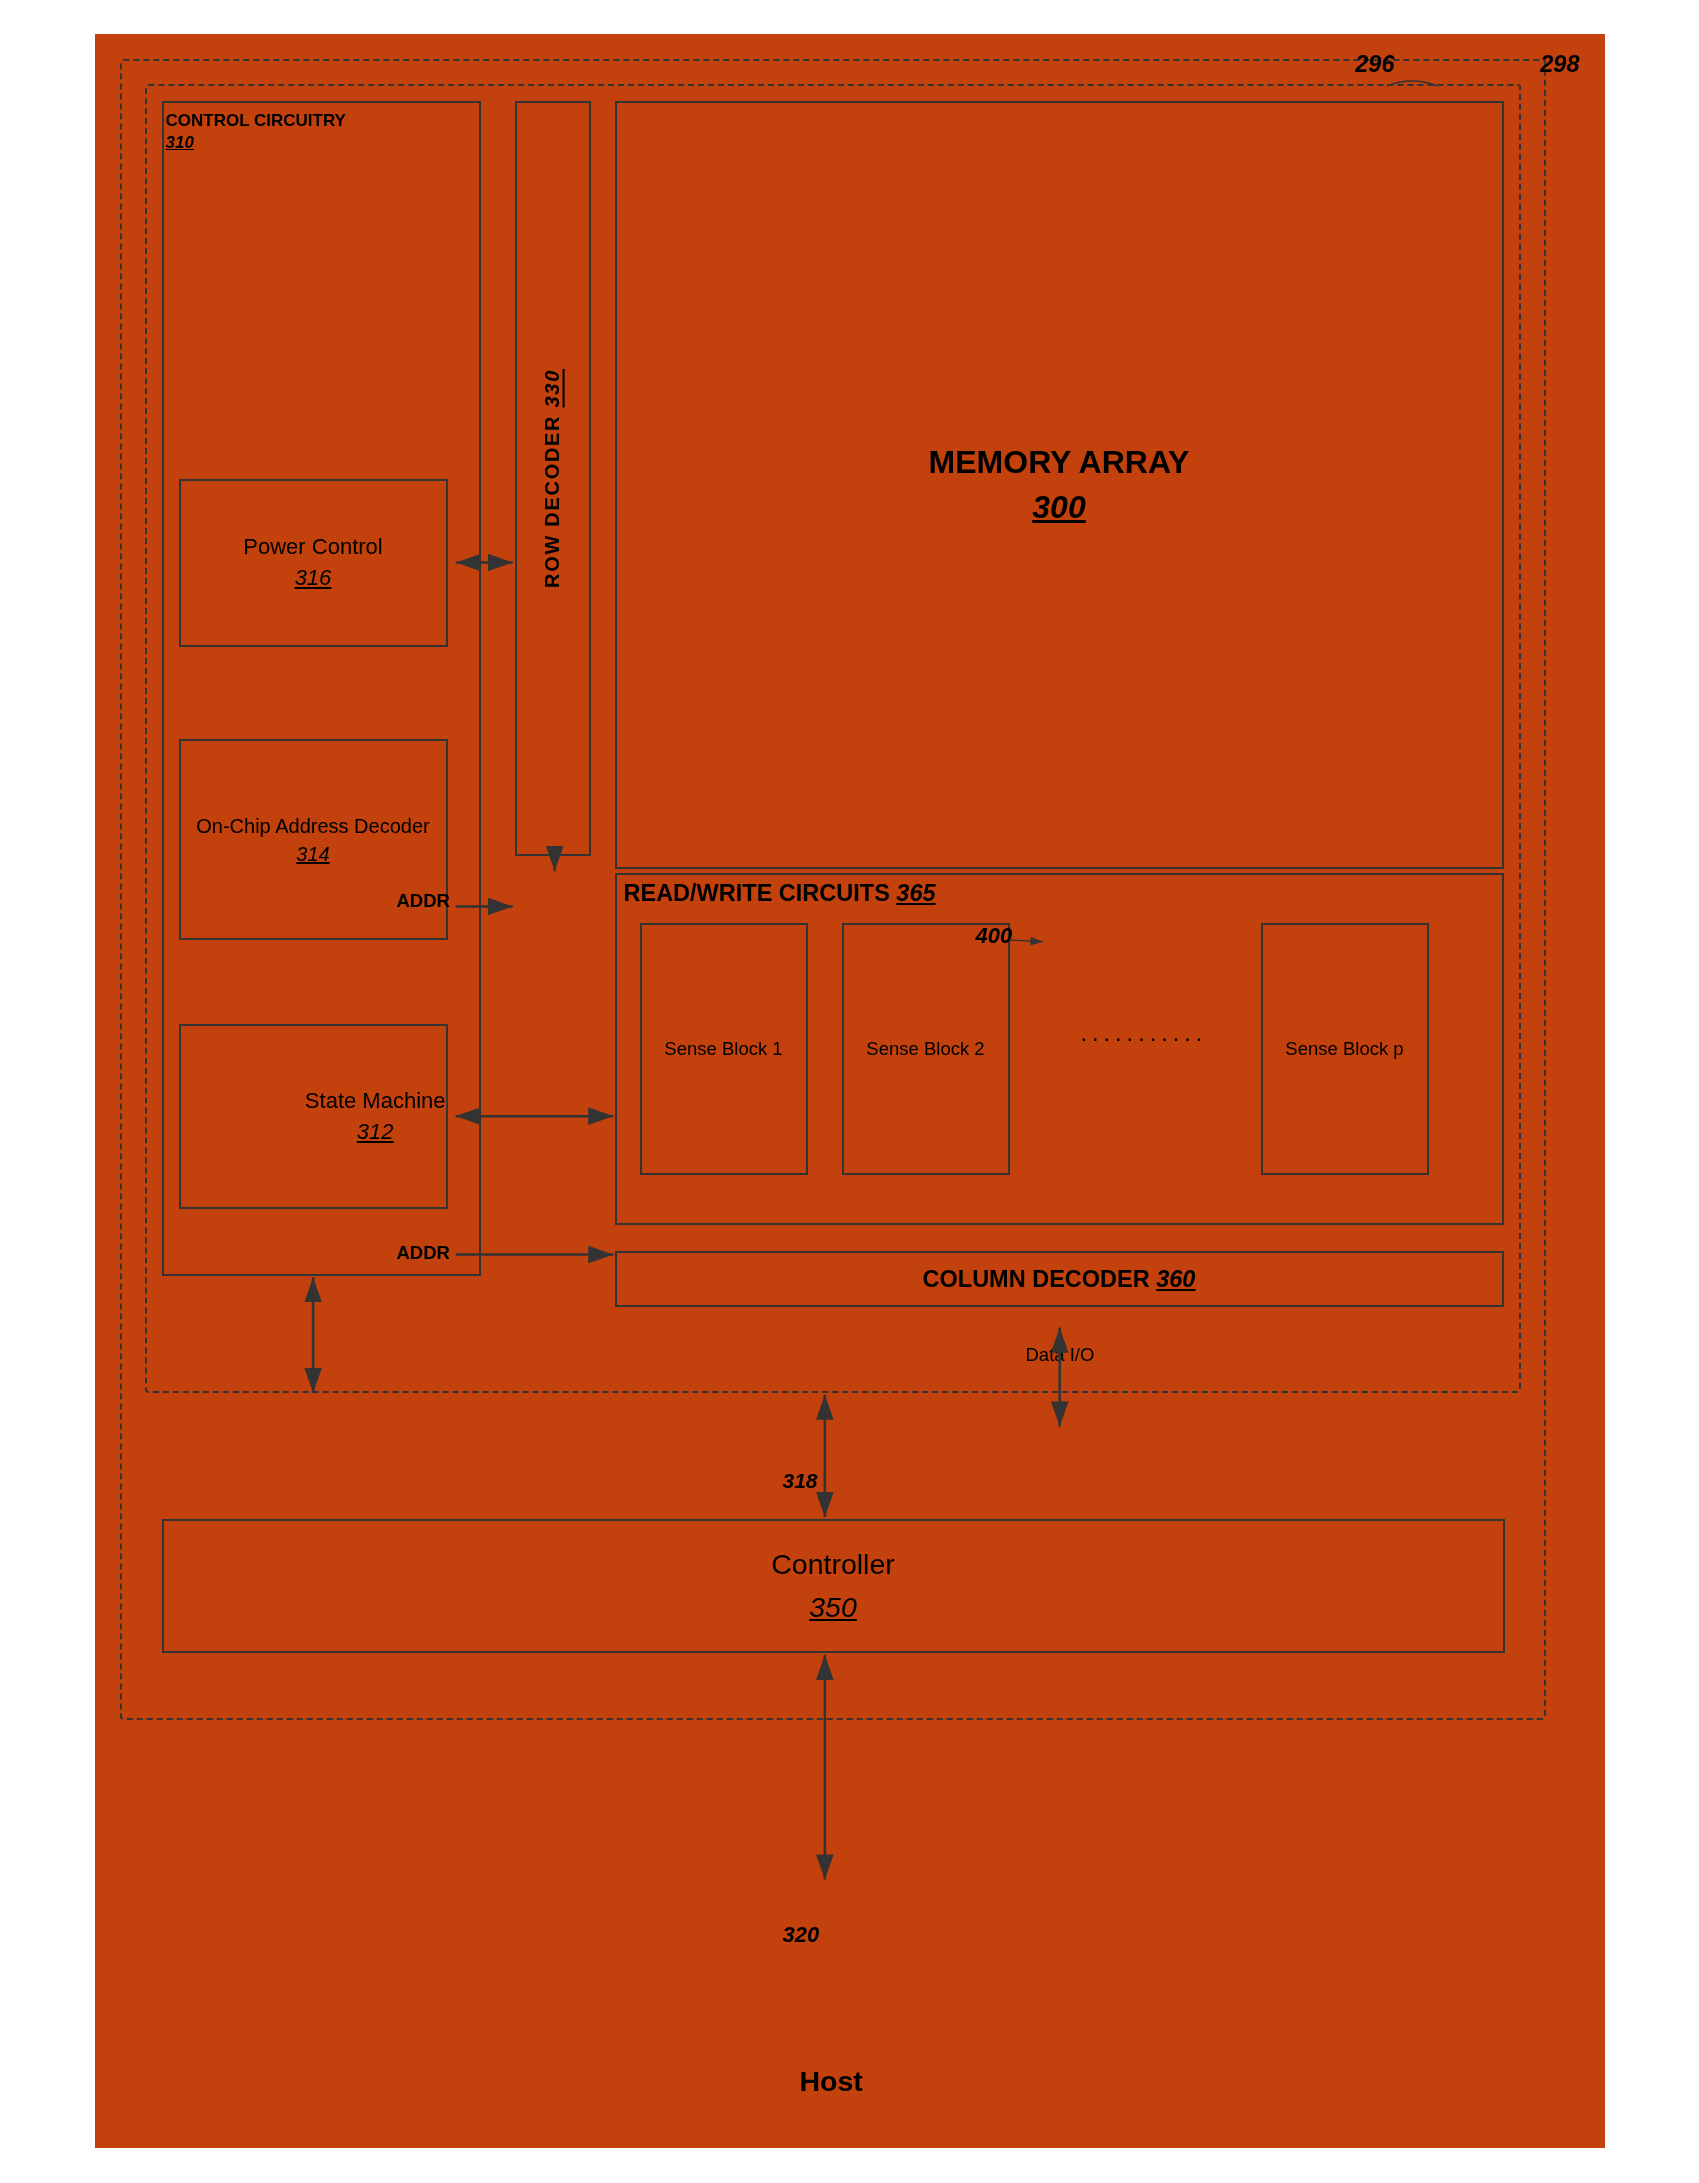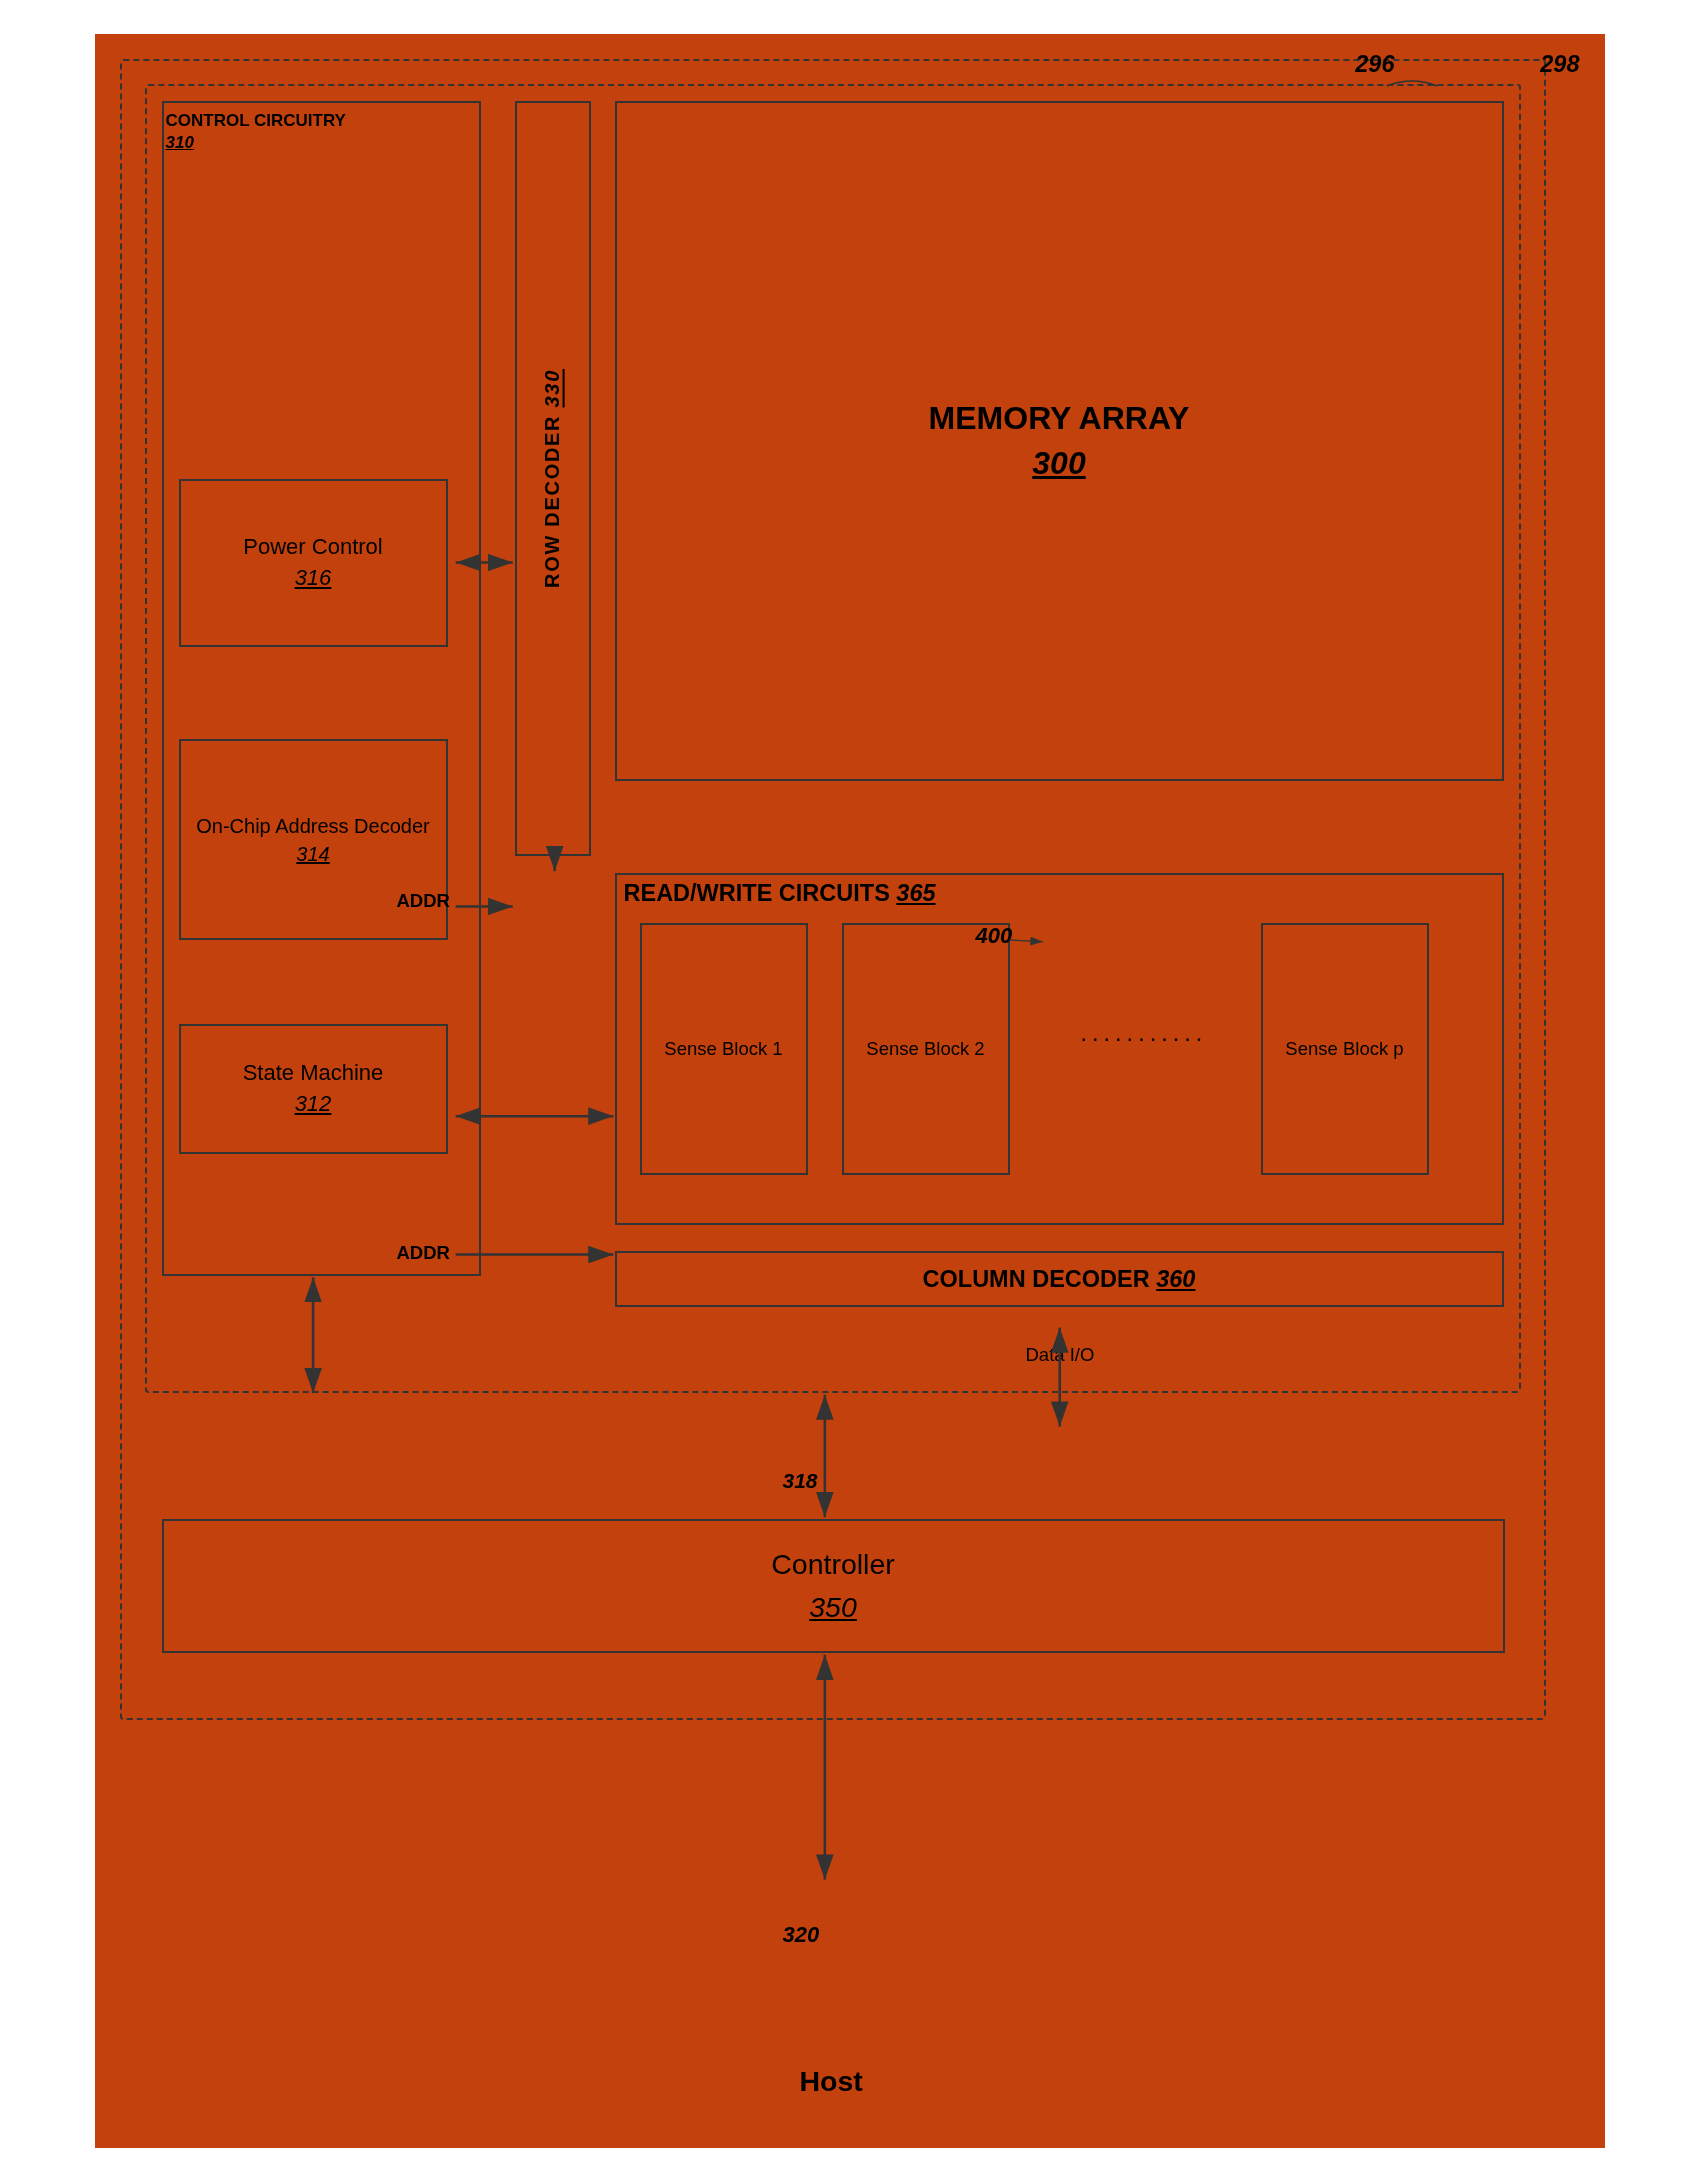--- a/index.html
+++ b/index.html
@@ -118,25 +118,25 @@
     }
     .addr-decoder-label .underline {
       text-decoration: underline;
     }
     
     .state-machine-box {
       position: absolute;
       top: 990px;
       left: 84px;
       width: 269px;
-      height: 130px;
+      height: 185px;
       border: 2.5px solid #333;
       display: flex;
       flex-direction: column;
-      align-items: center;
+      align-items: flex-end;
       justify-content: center;
     }
     .state-machine-label {
       font-size: 22px;
       text-align: center;
       line-height: 1.4;
     }
     .state-machine-label .underline {
       text-decoration: underline;
     }
@@ -162,21 +162,21 @@
     }
     .row-decoder-label .underline {
       text-decoration: underline;
     }
     
     .memory-array-box {
       position: absolute;
       top: 67px;
       left: 520px;
       width: 889px;
-      height: 680px;
+      height: 768px;
       border: 2.5px solid #333;
       display: flex;
       flex-direction: column;
       align-items: center;
       justify-content: center;
     }
     .memory-array-label {
       font-size: 32px;
       font-weight: bold;
       text-align: center;

